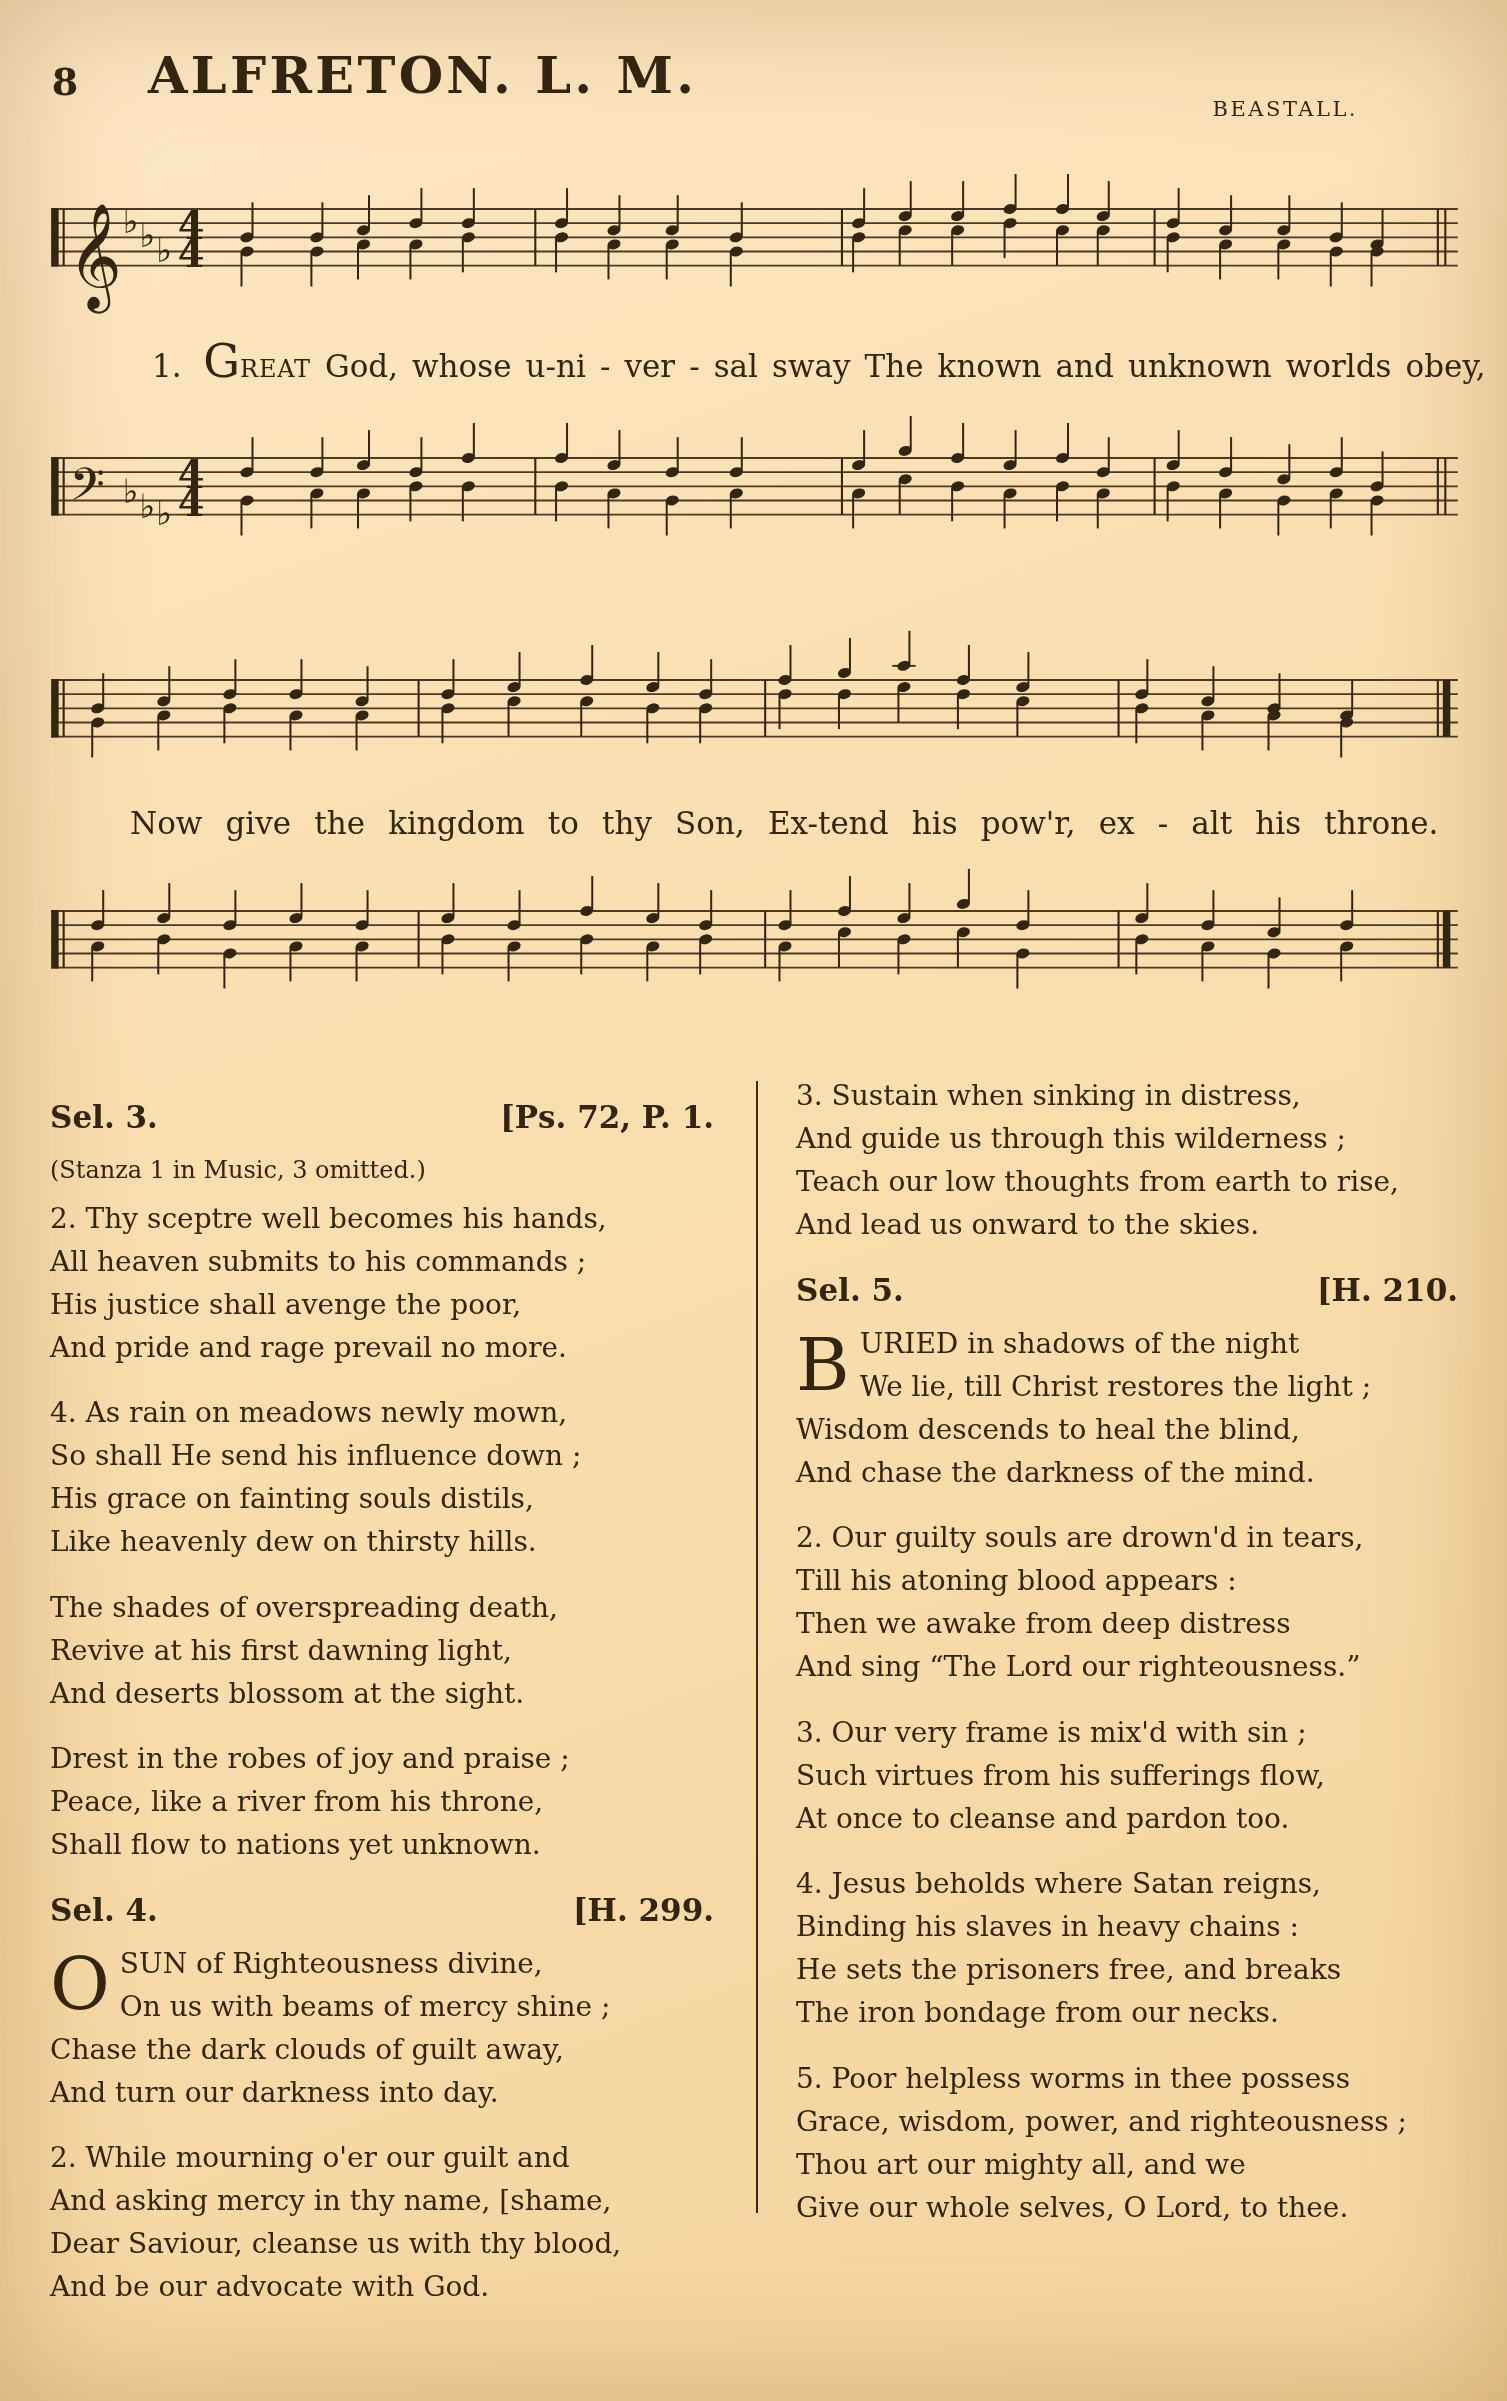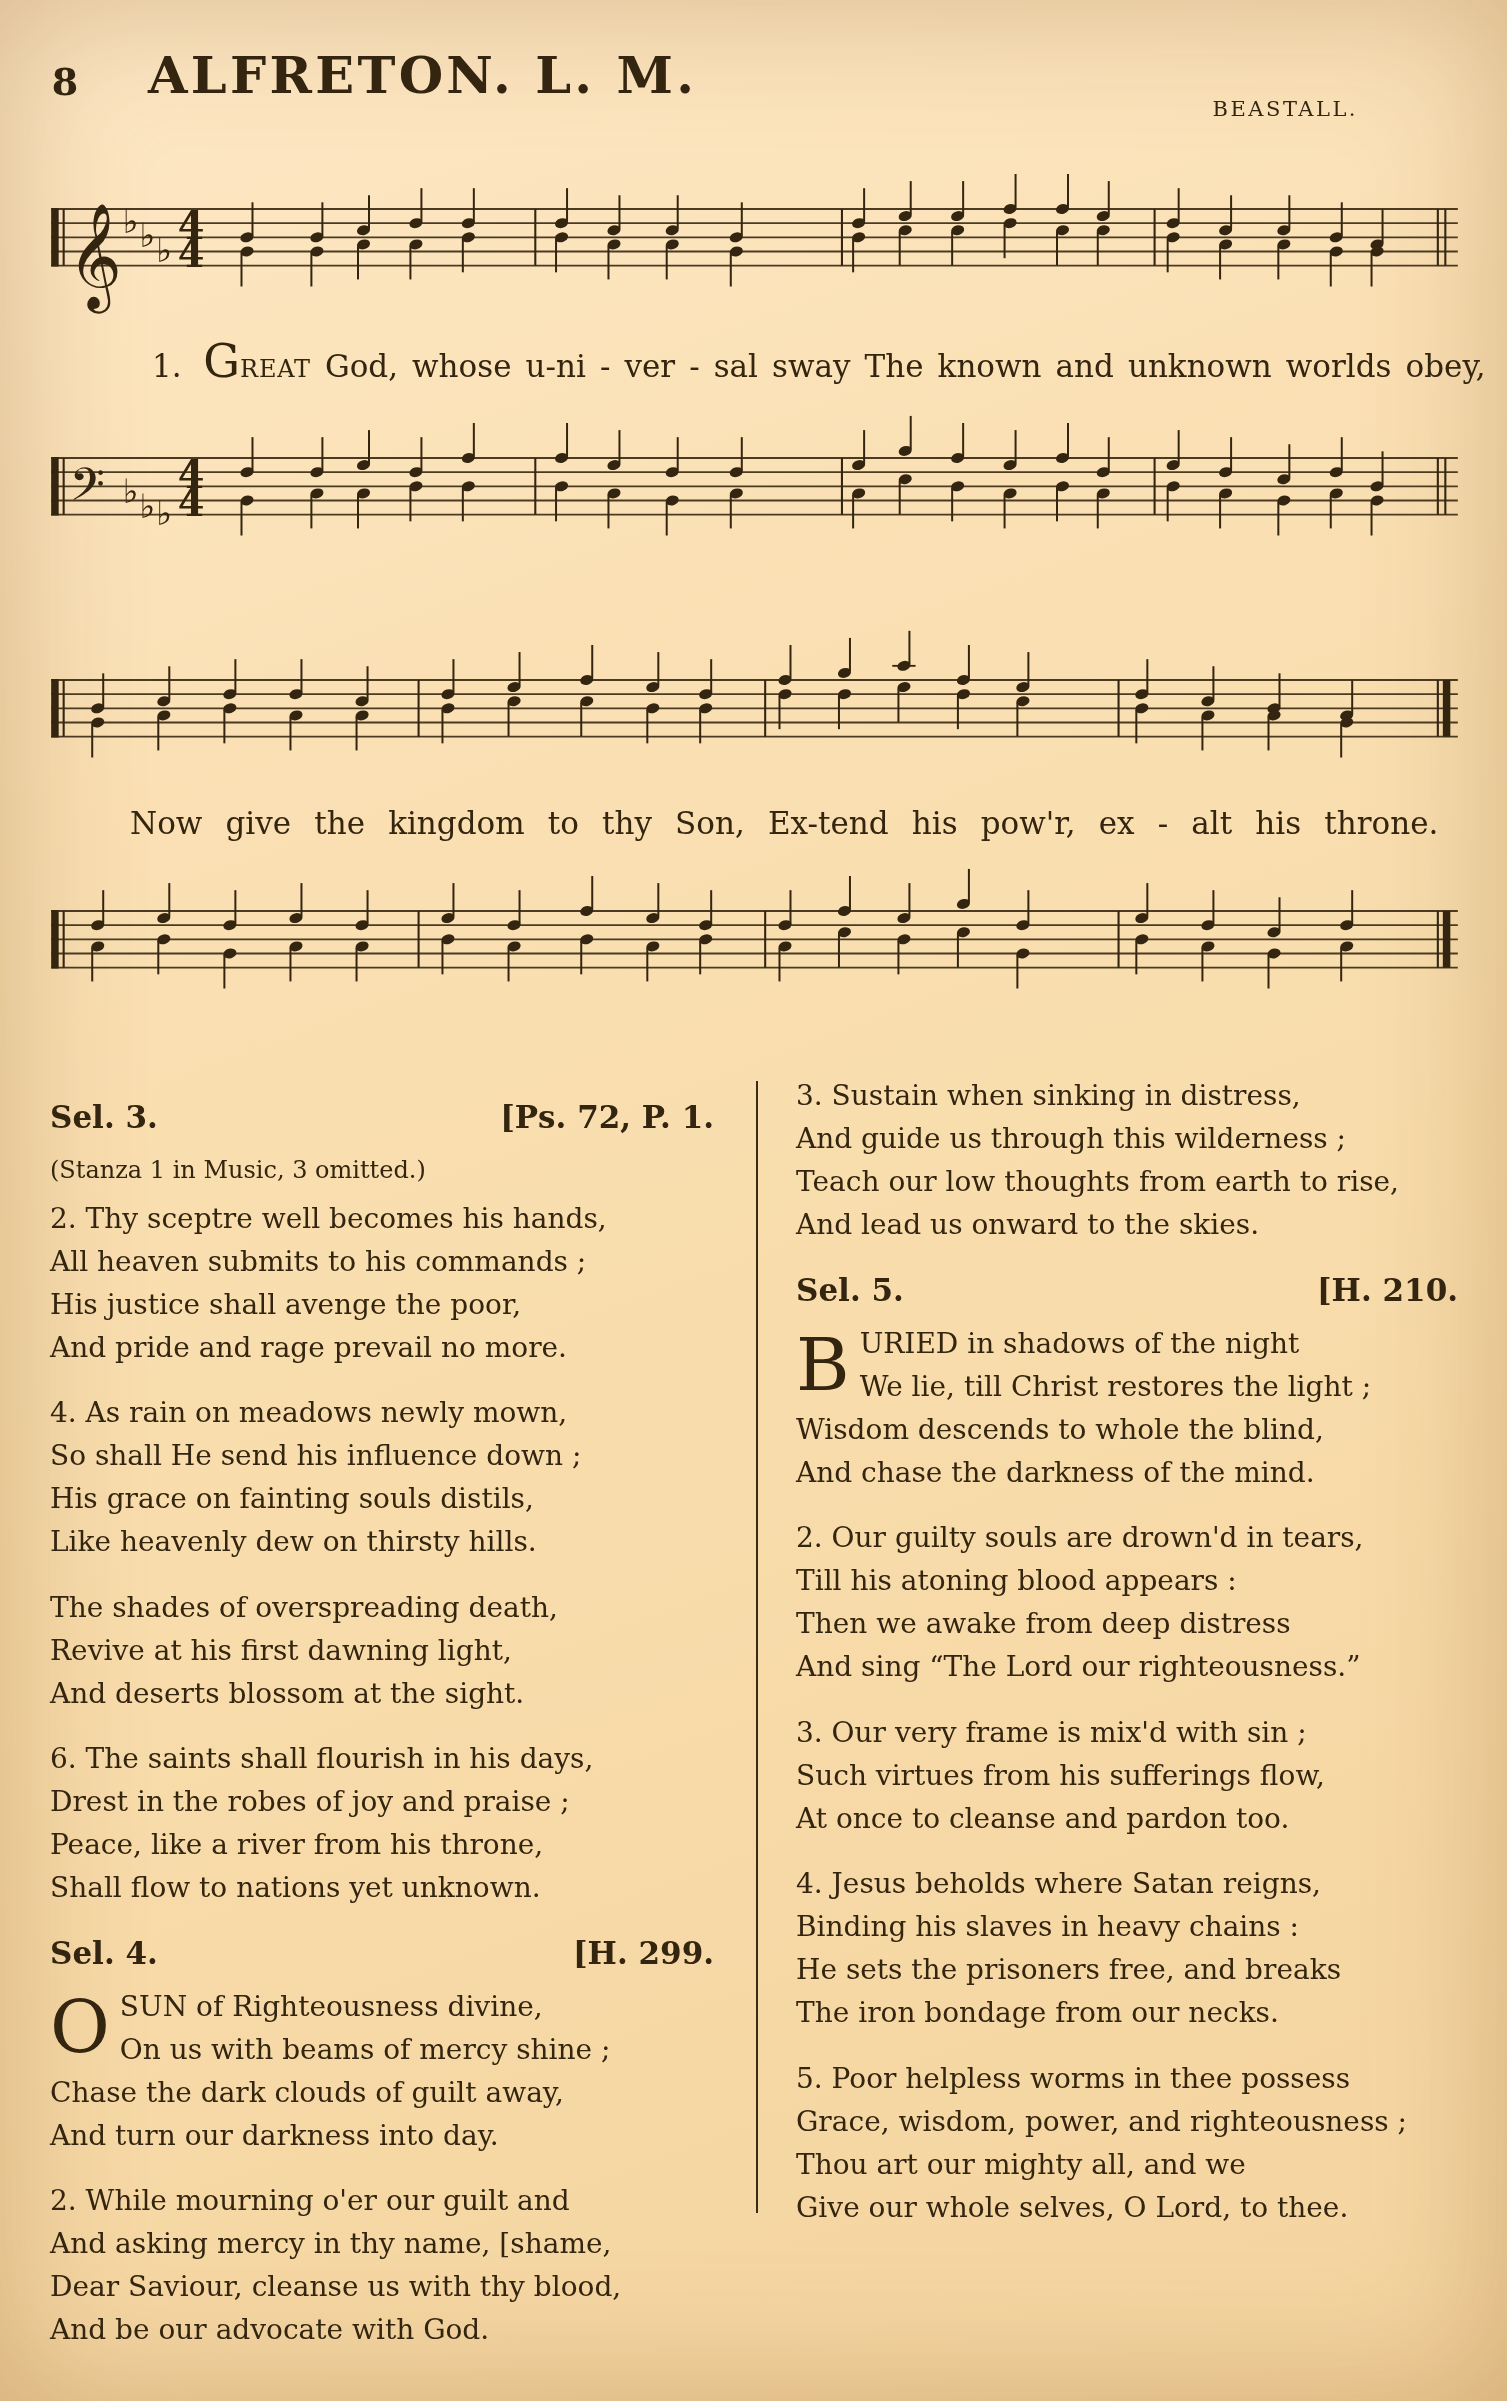--- a/index.html
+++ b/index.html
@@ -460,21 +460,20 @@
           <div class="vline">So shall He send his influence down ;</div>
           <div class="vline">His grace on fainting souls distils,</div>
           <div class="vline">Like heavenly dew on thirsty hills.</div>
         </div>
         <div class="stanza">
           <div class="vline">The shades of overspreading death,</div>
           <div class="vline">Revive at his first dawning light,</div>
           <div class="vline">And deserts blossom at the sight.</div>
         </div>
         <div class="stanza">
-          <div class="vline">6. The saints shall flourish in his days,</div>
           <div class="vline">Drest in the robes of joy and praise ;</div>
           <div class="vline">Peace, like a river from his throne,</div>
           <div class="vline">Shall flow to nations yet unknown.</div>
         </div>
         <div class="heading">
           <span>Sel. 4.</span>
           <span>[H. 299.</span>
         </div>
         <div class="stanza">
           <span class="dropcap">O</span>
@@ -498,21 +497,21 @@
           <div class="vline">And lead us onward to the skies.</div>
         </div>
         <div class="heading">
           <span>Sel. 5.</span>
           <span>[H. 210.</span>
         </div>
         <div class="stanza">
           <span class="dropcap">B</span>
           <div class="vline">URIED in shadows of the night</div>
           <div class="vline">We lie, till Christ restores the light ;</div>
-          <div class="vline">Wisdom descends to whole the blind,</div>
+          <div class="vline">Wisdom descends to heal the blind,</div>
           <div class="vline">And chase the darkness of the mind.</div>
         </div>
         <div class="stanza">
           <div class="vline">2. Our guilty souls are drown'd in tears,</div>
           <div class="vline">Till his atoning blood appears :</div>
           <div class="vline">Then we awake from deep distress</div>
           <div class="vline">And sing “The Lord our righteousness.”</div>
         </div>
         <div class="stanza">
           <div class="vline">3. Our very frame is mix'd with sin ;</div>

